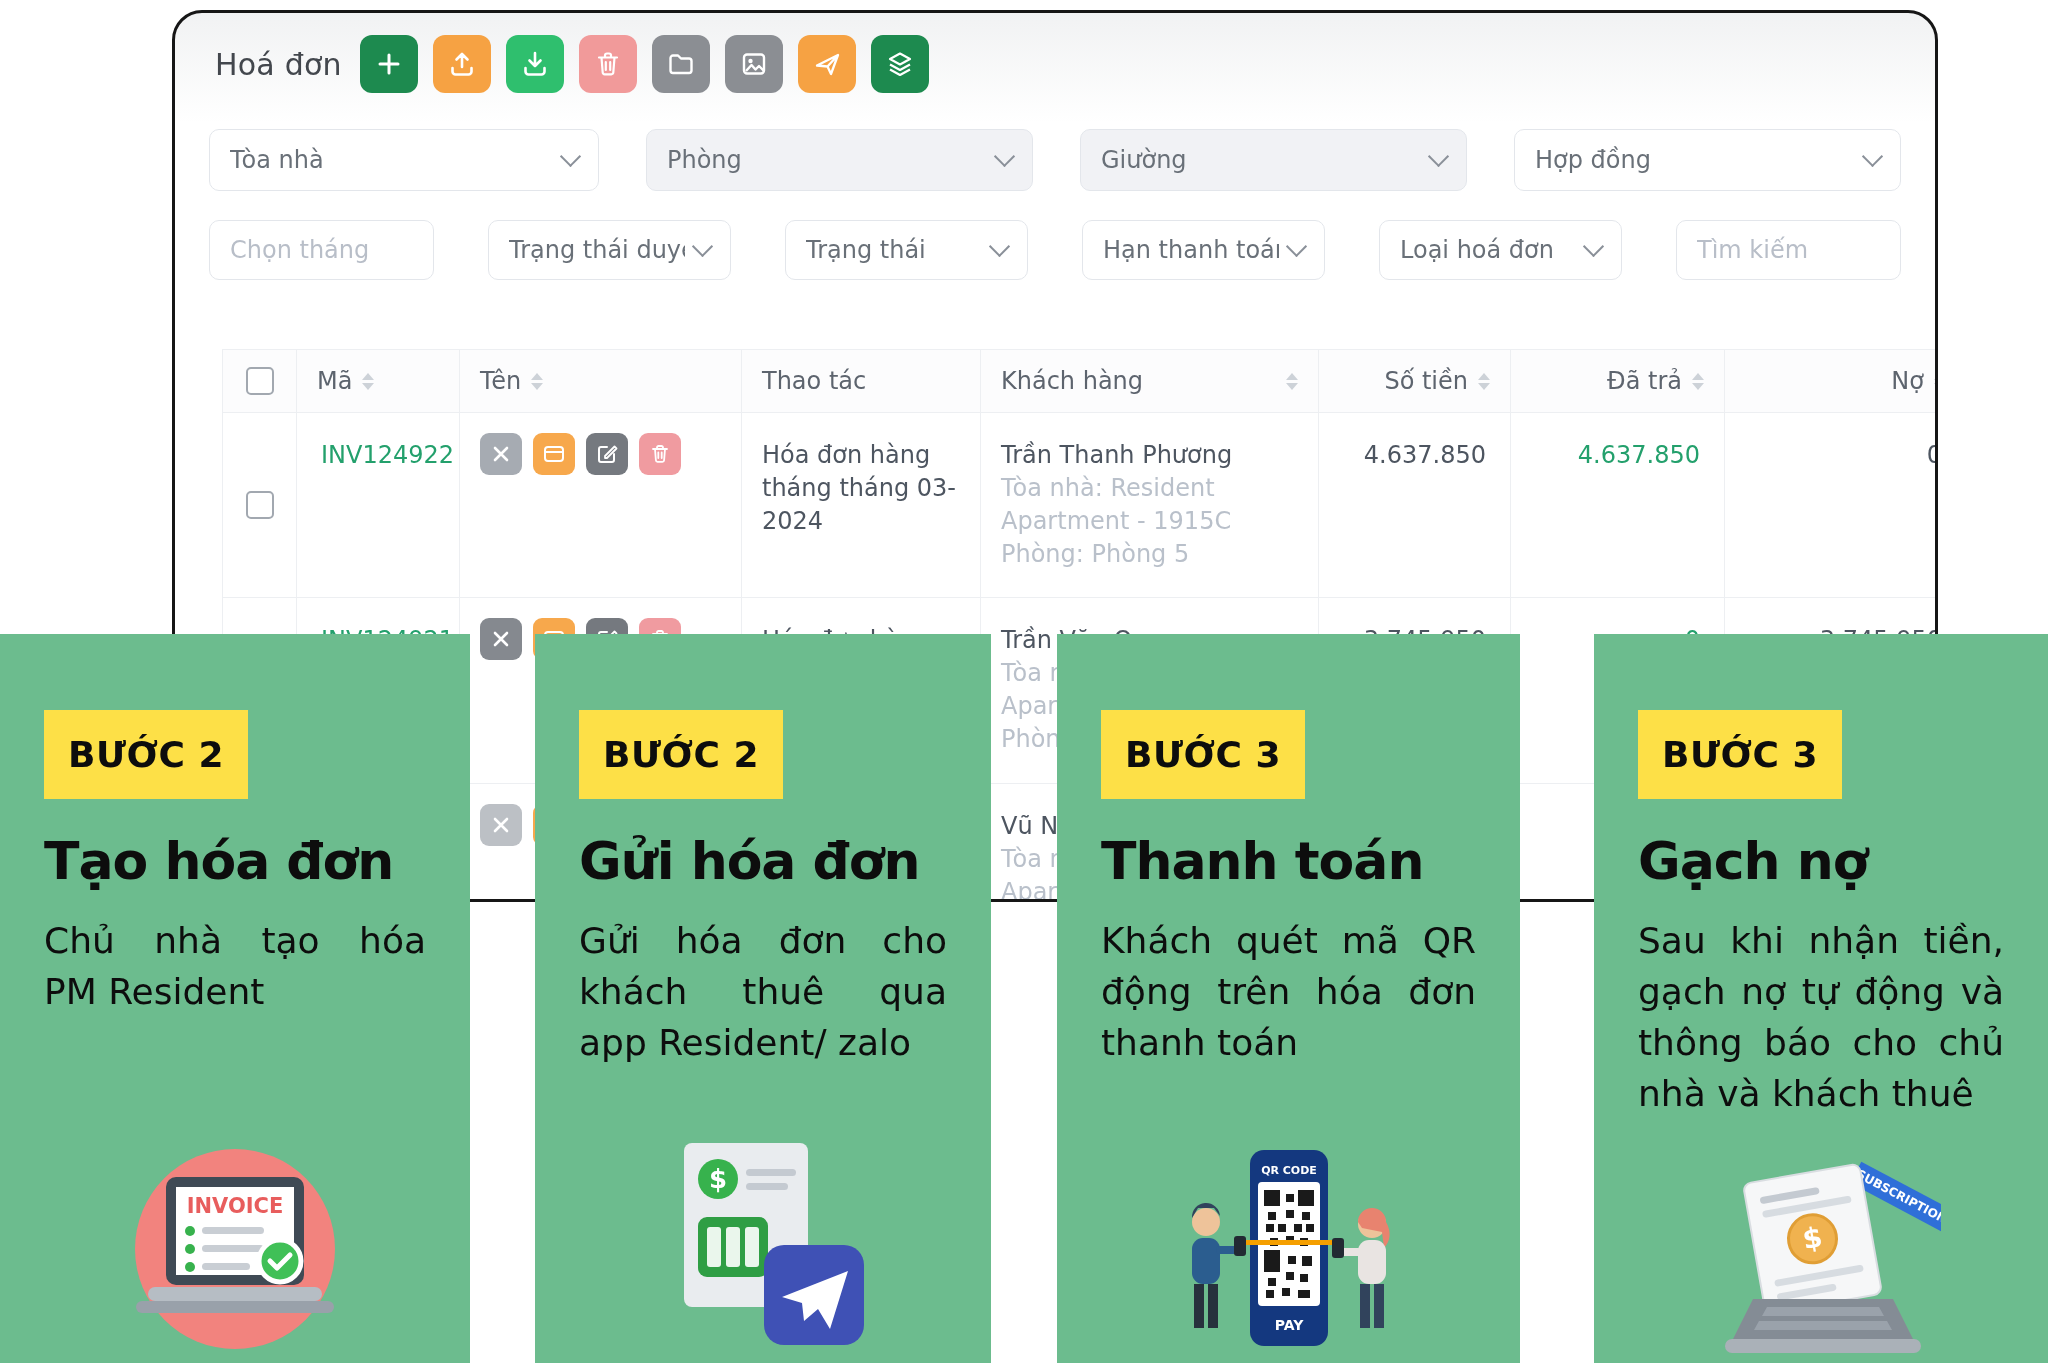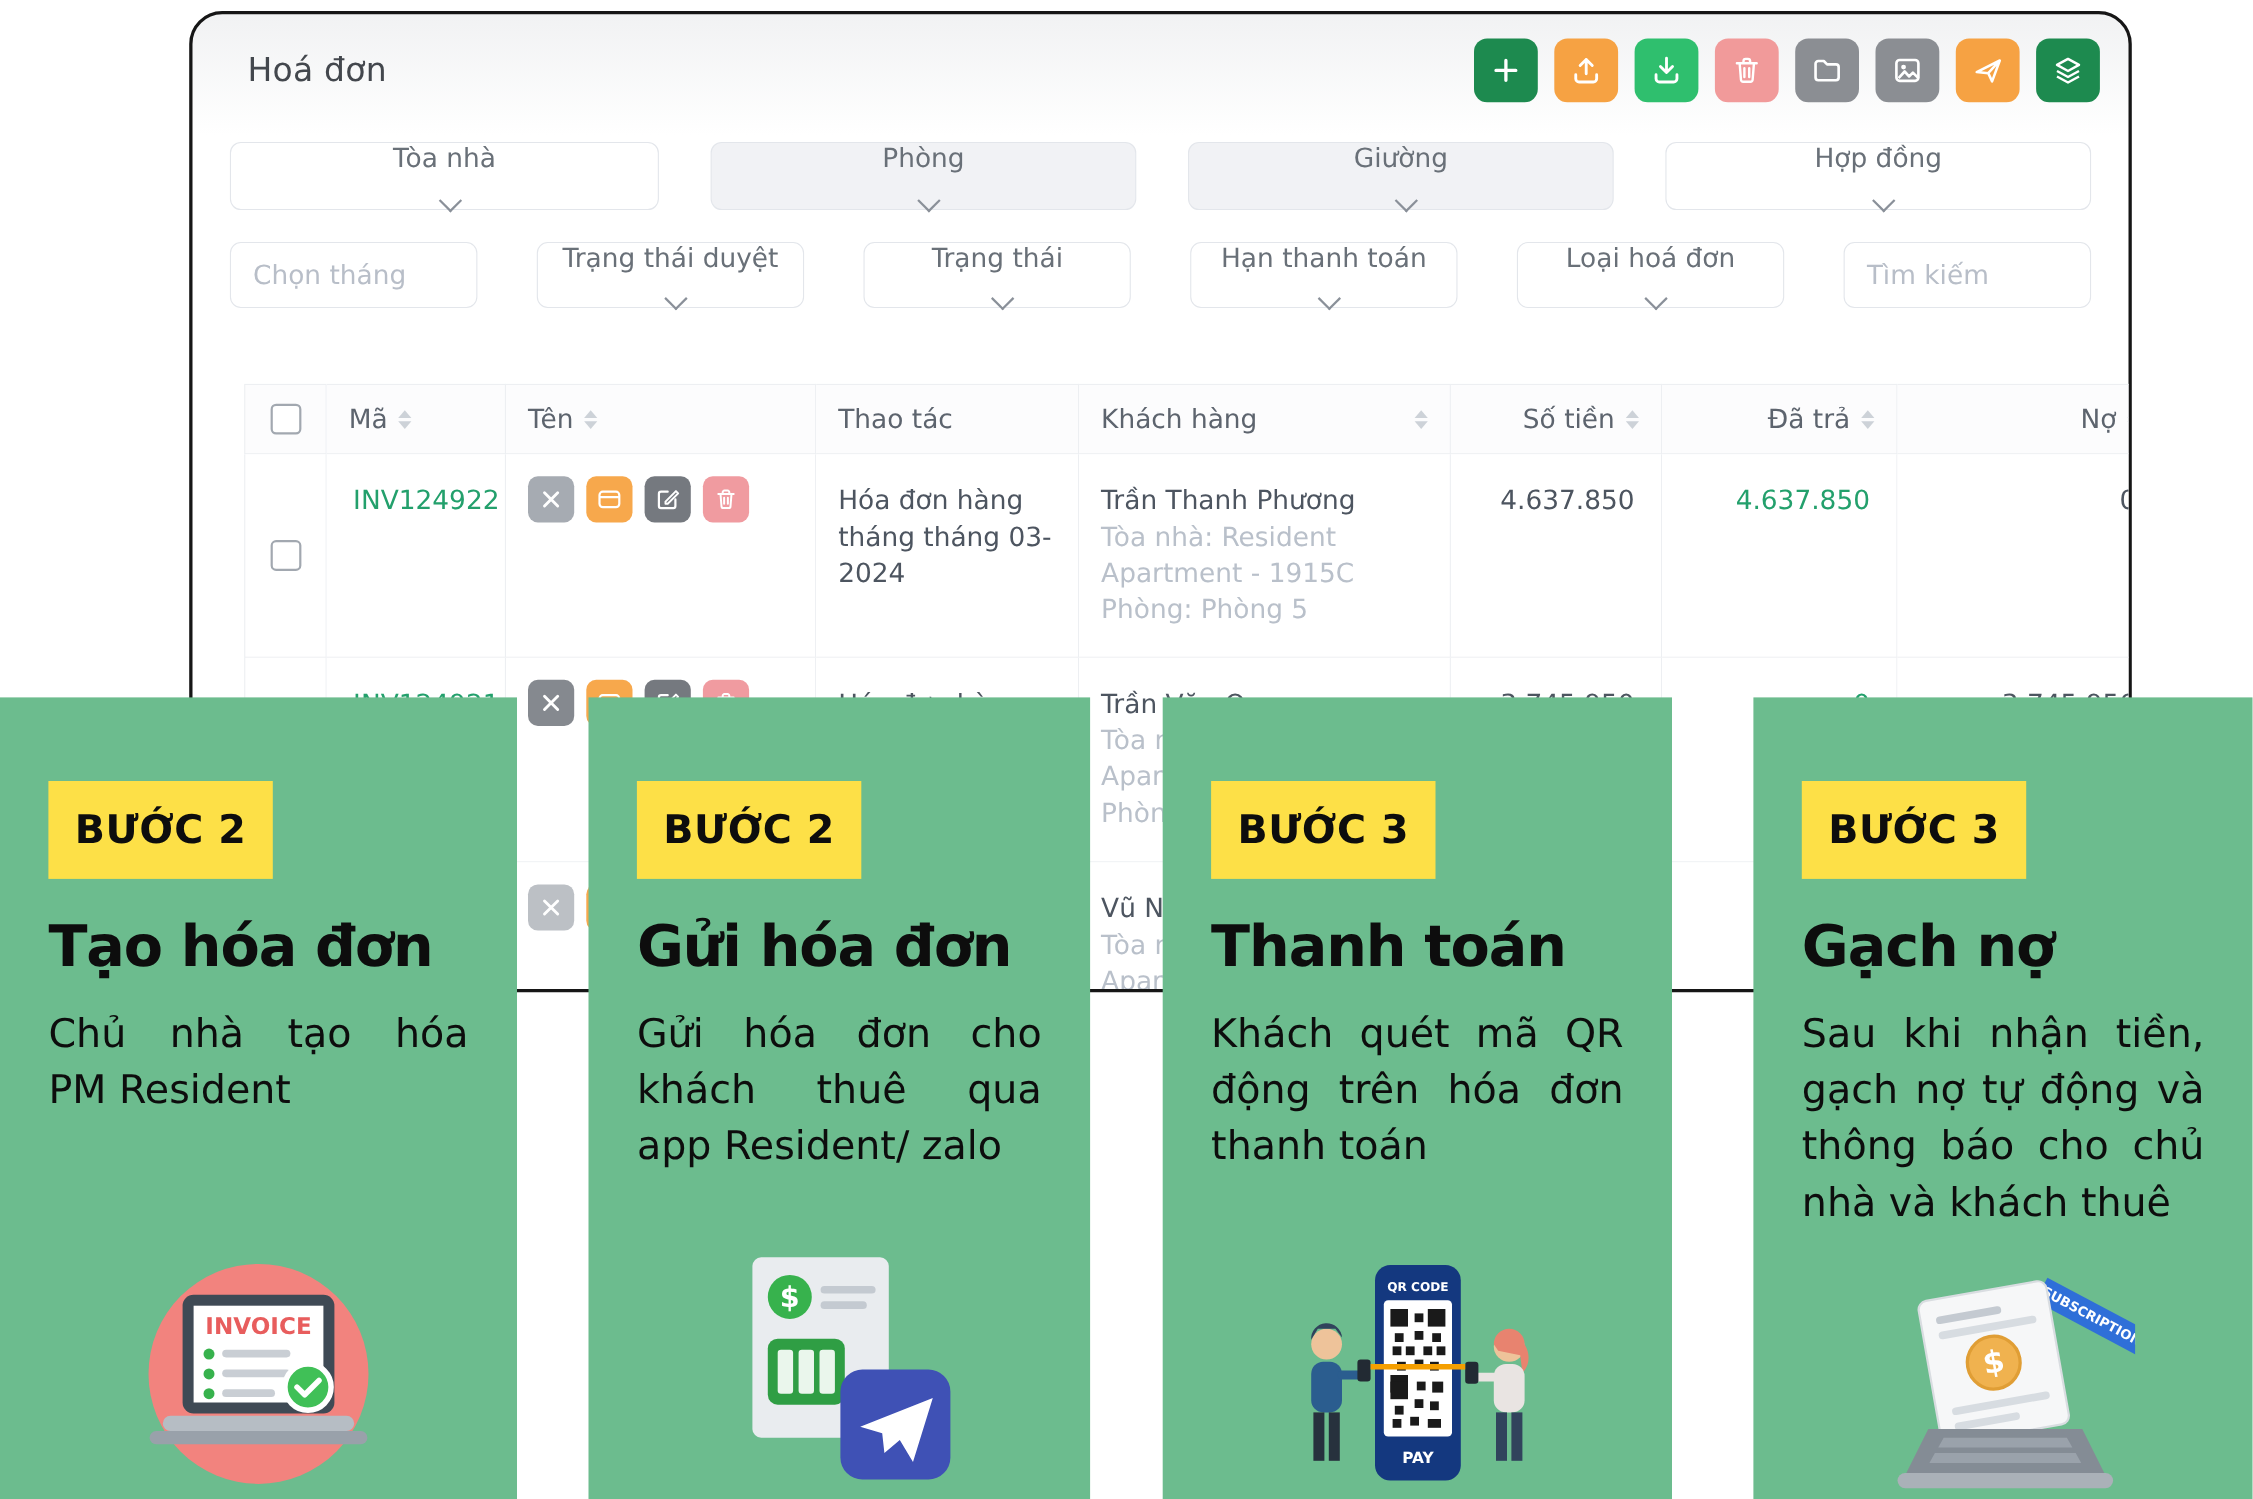--- a/index.html
+++ b/index.html
@@ -3,33 +3,33 @@
 <meta charset="utf-8">
 <style>
   html,body{margin:0;padding:0;background:#fff;}
   .stage{position:relative;width:2048px;height:1363px;background:#fff;overflow:hidden;
          font-family:"DejaVu Sans","Liberation Sans",sans-serif;}
 
   
   .panel{position:absolute;left:172px;top:10px;width:1766px;height:892px;box-sizing:border-box;
          background:linear-gradient(180deg,#f1f2f3 0px,#ffffff 110px);
          border:3px solid #161616;border-radius:30px;overflow:hidden;}
-  .panel-head{position:absolute;left:50px;right:26px;top:22px;display:flex;justify-content:space-between;align-items:center;gap:18px;}
+  .panel-head{position:absolute;left:40px;right:26px;top:22px;display:flex;align-items:center;gap:18px;}
   .page-title{margin:0;font-size:30px;font-weight:500;color:#43474d;letter-spacing:.2px;}
   .toolbar{display:flex;gap:15px;}
   .tb{width:58px;height:58px;border:none;border-radius:12px;display:flex;align-items:center;justify-content:center;cursor:pointer;padding:0;}
   .tb svg{display:block;}
   .tb-g1{background:#1d8a4f;} .tb-or{background:#f6a243;} .tb-g2{background:#2fbf6e;}
   .tb-rd{background:#f19a9a;} .tb-gy{background:#8b8e93;}
 
   
   .filters1{position:absolute;left:34px;right:34px;top:116px;display:flex;justify-content:space-between;}
   .filters2{position:absolute;left:34px;right:34px;top:207px;display:flex;justify-content:space-between;}
   .sel{box-sizing:border-box;height:62px;background:#fff;border:1px solid #e3e6eb;border-radius:10px;
-       display:flex;align-items:center;justify-content:space-between;padding:0 20px;cursor:pointer;flex-direction:column;}
+       display:flex;align-items:center;justify-content:space-between;padding:0 20px;cursor:pointer;}
   .sel span{font-size:24px;color:#697078;white-space:nowrap;overflow:hidden;}
   .sel.dis{background:#f1f2f5;}
   .w1{width:390px;} .w2{width:387px;}
   .s2{width:243px;height:60px;}
   .chev{width:13px;height:13px;border-left:2.5px solid #8a9099;border-bottom:2.5px solid #8a9099;
         transform:rotate(-45deg);margin-top:-8px;flex:none;margin-left:10px;}
   .inp{box-sizing:border-box;width:225px;height:60px;border:1px solid #e3e6eb;border-radius:10px;
        padding:0 20px;font-size:24px;color:#50565e;font-family:inherit;outline:none;}
   .inp::placeholder{color:#b8bec8;}
 

